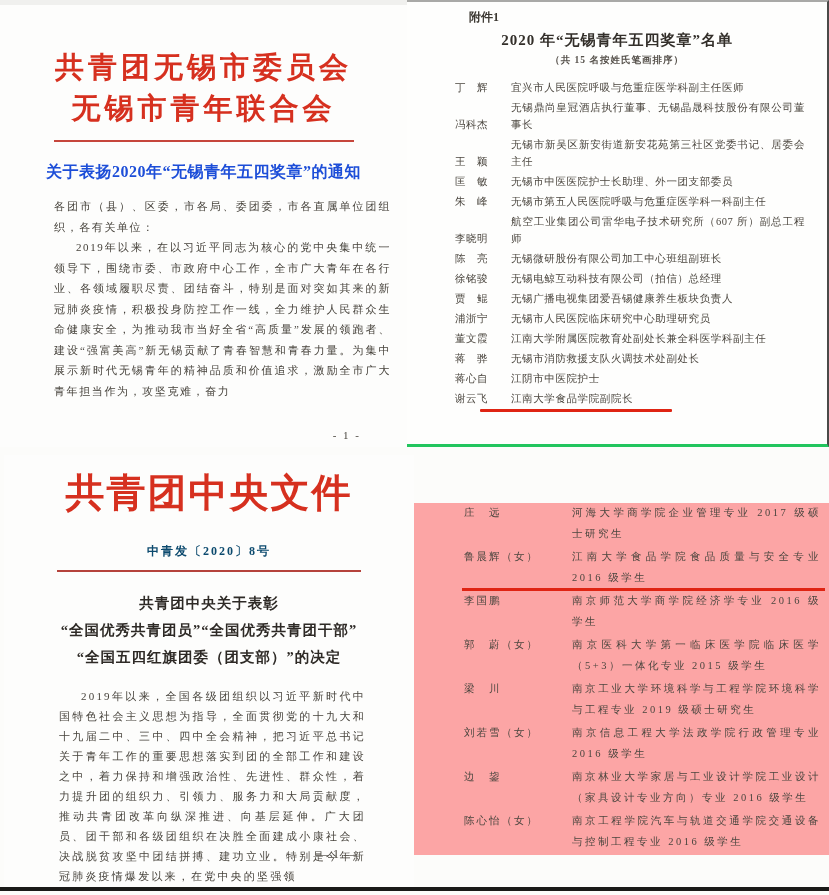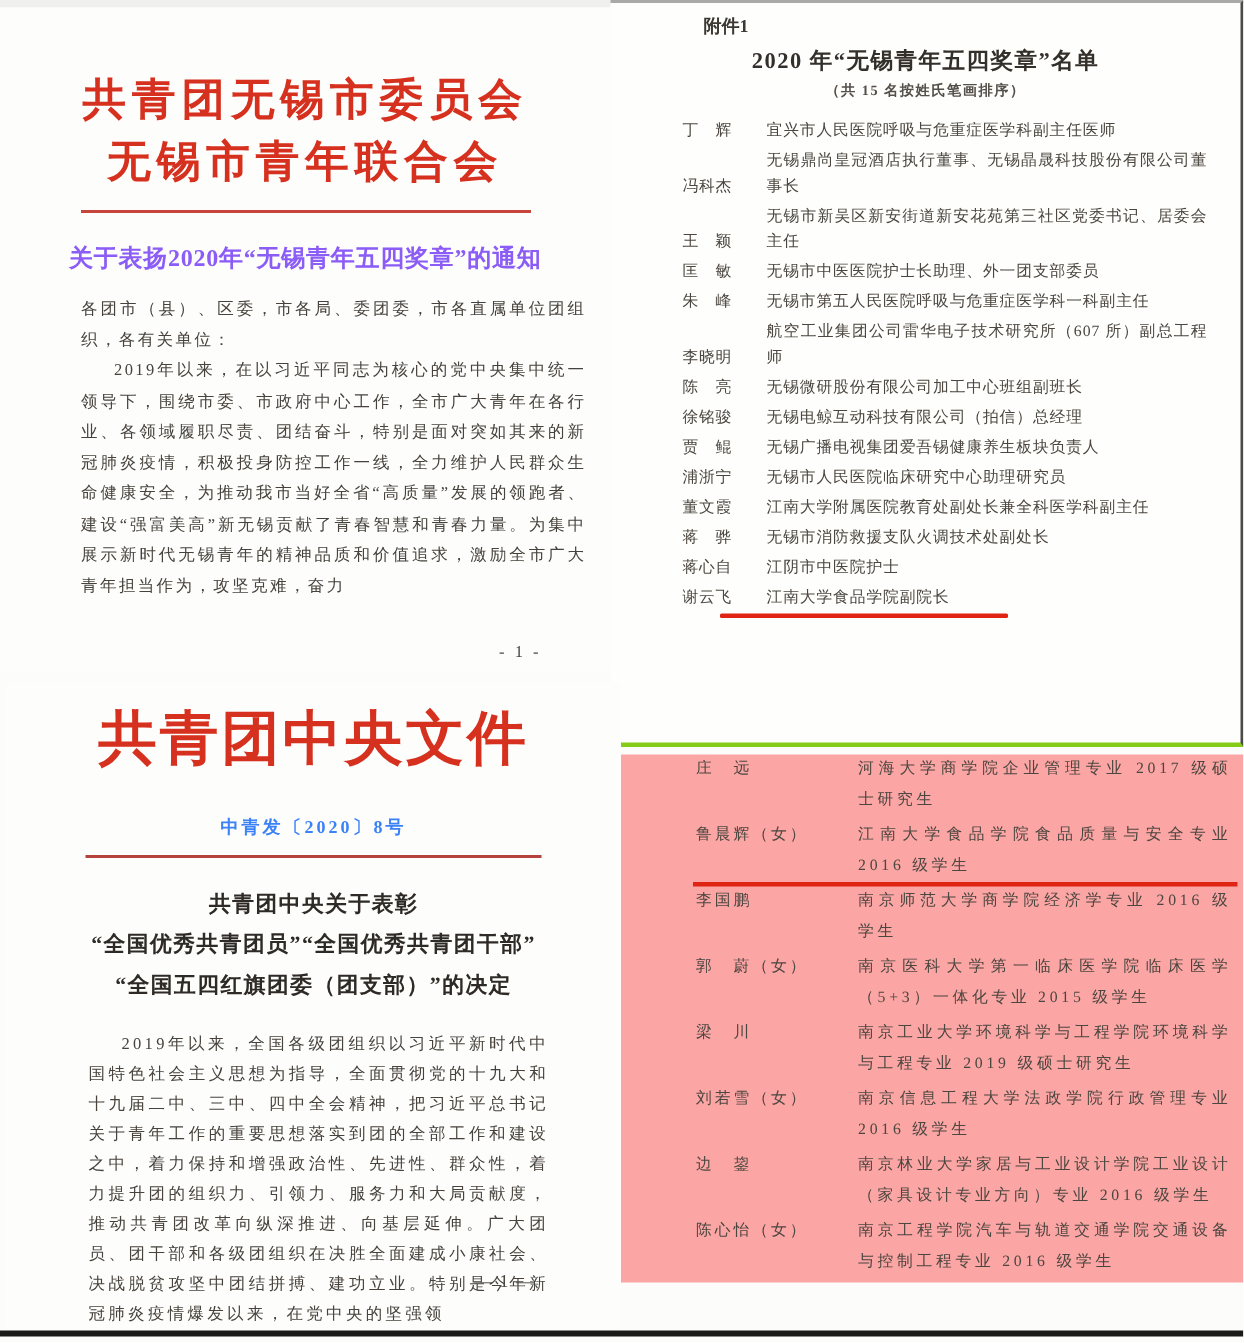--- a/index.html
+++ b/index.html
@@ -12,50 +12,50 @@
   .top-strip { position:absolute; left:0; top:0; width:100%; height:5px; background:#f0f0ee; }
 
   
   .panel-tl { position:absolute; left:0; top:5px; width:407px; height:442px; background:#fdfdfc; }
   .org-title { margin-top:42px; text-align:center; color:#d6301f; font-weight:bold;
                font-size:29px; line-height:41px; letter-spacing:4px; }
   .doc-no-tl { margin-top:18px; text-align:center; font-size:12px; letter-spacing:1.5px;
                color:#4a3f38; font-weight:bold; }
   .red-rule-tl { width:300px; height:2px; background:#c6463c; margin:11px auto 0; }
   .notice-title { margin-top:20px; text-align:center; font-size:16px; font-weight:bold;
-                  color:#8b5cf6; letter-spacing:0.5px; }
+                  color:#1d4ed8; letter-spacing:0.5px; }
   .body-tl { margin:13px 16px 0 54px; font-size:11px; line-height:20.5px;
              letter-spacing:1.6px; text-align:justify; color:#47433c; }
   .body-tl p.indent { text-indent:2em; }
   .page-no-tl { position:absolute; right:46px; top:424px; font-size:11px;
                 letter-spacing:2px; color:#4a463f; }
 
   
-  .panel-tr { position:absolute; left:407px; top:0; width:422px; height:498px;
+  .panel-tr { position:absolute; left:407px; top:0; width:422px; height:447px;
               background:#fefefd; border-top:2px solid #a9a9a7;
-              border-right:2px solid #4a4a48; border-bottom:3px solid #84cc16; }
+              border-right:2px solid #4a4a48; border-bottom:3px solid #22c55e; }
   .attach-label { margin:7px 0 0 62px; font-size:12px; font-weight:bold; color:#3c3832; }
   .list-title-tr { margin-top:5px; text-align:center; font-size:15px; font-weight:bold;
                    color:#332f2a; letter-spacing:1px; }
   .list-sub-tr { margin-top:4px; text-align:center; font-size:9.5px; color:#55504a;
                  letter-spacing:1px; font-weight:bold; }
   .list-tr { margin-top:12px; padding:0 22px 0 48px; }
   .row-tr { display:flex; align-items:flex-end; margin-bottom:3px; position:relative;
             font-size:10.5px; line-height:17px; color:#4b463f; }
   .row-tr .name { width:46px; flex:none; margin-right:10px; letter-spacing:0.5px; }
   .row-tr .desc { flex:1; text-align:justify; letter-spacing:0.6px; }
   .list-tr .has-underline::after { content:""; position:absolute; left:25px; width:192px;
             bottom:-5px; height:3px; background:#df2413; border-radius:1px; }
 
   
   .panel-bl { position:absolute; left:4px; top:455px; width:410px; height:436px; background:#fdfdfc; }
   .masthead { margin-top:14px; text-align:center; color:#d6301f; font-weight:bold;
               font-size:39px; line-height:48px; letter-spacing:2px; }
   .doc-no-bl { margin-top:26px; text-align:center; font-size:12px; letter-spacing:2px;
-               color:#3b82f6; font-weight:bold; }
+               color:#0c4a6e; font-weight:bold; }
   .red-rule-bl { width:304px; height:2px; background:#b5433c; margin:10px auto 0; }
   .decision-title { margin-top:18px; text-align:center; font-size:14.5px; font-weight:bold;
                     color:#2e2a26; line-height:27px; letter-spacing:1px; }
   .body-bl { margin:15px 48px 0 55px; font-size:11px; line-height:20px;
              letter-spacing:2.2px; text-align:justify; color:#47433c; }
   .body-bl p { text-indent:2em; }
   .page-no-bl { position:absolute; left:312px; top:392px; font-size:12px;
                 letter-spacing:1px; color:#4a463f; }
 
   

